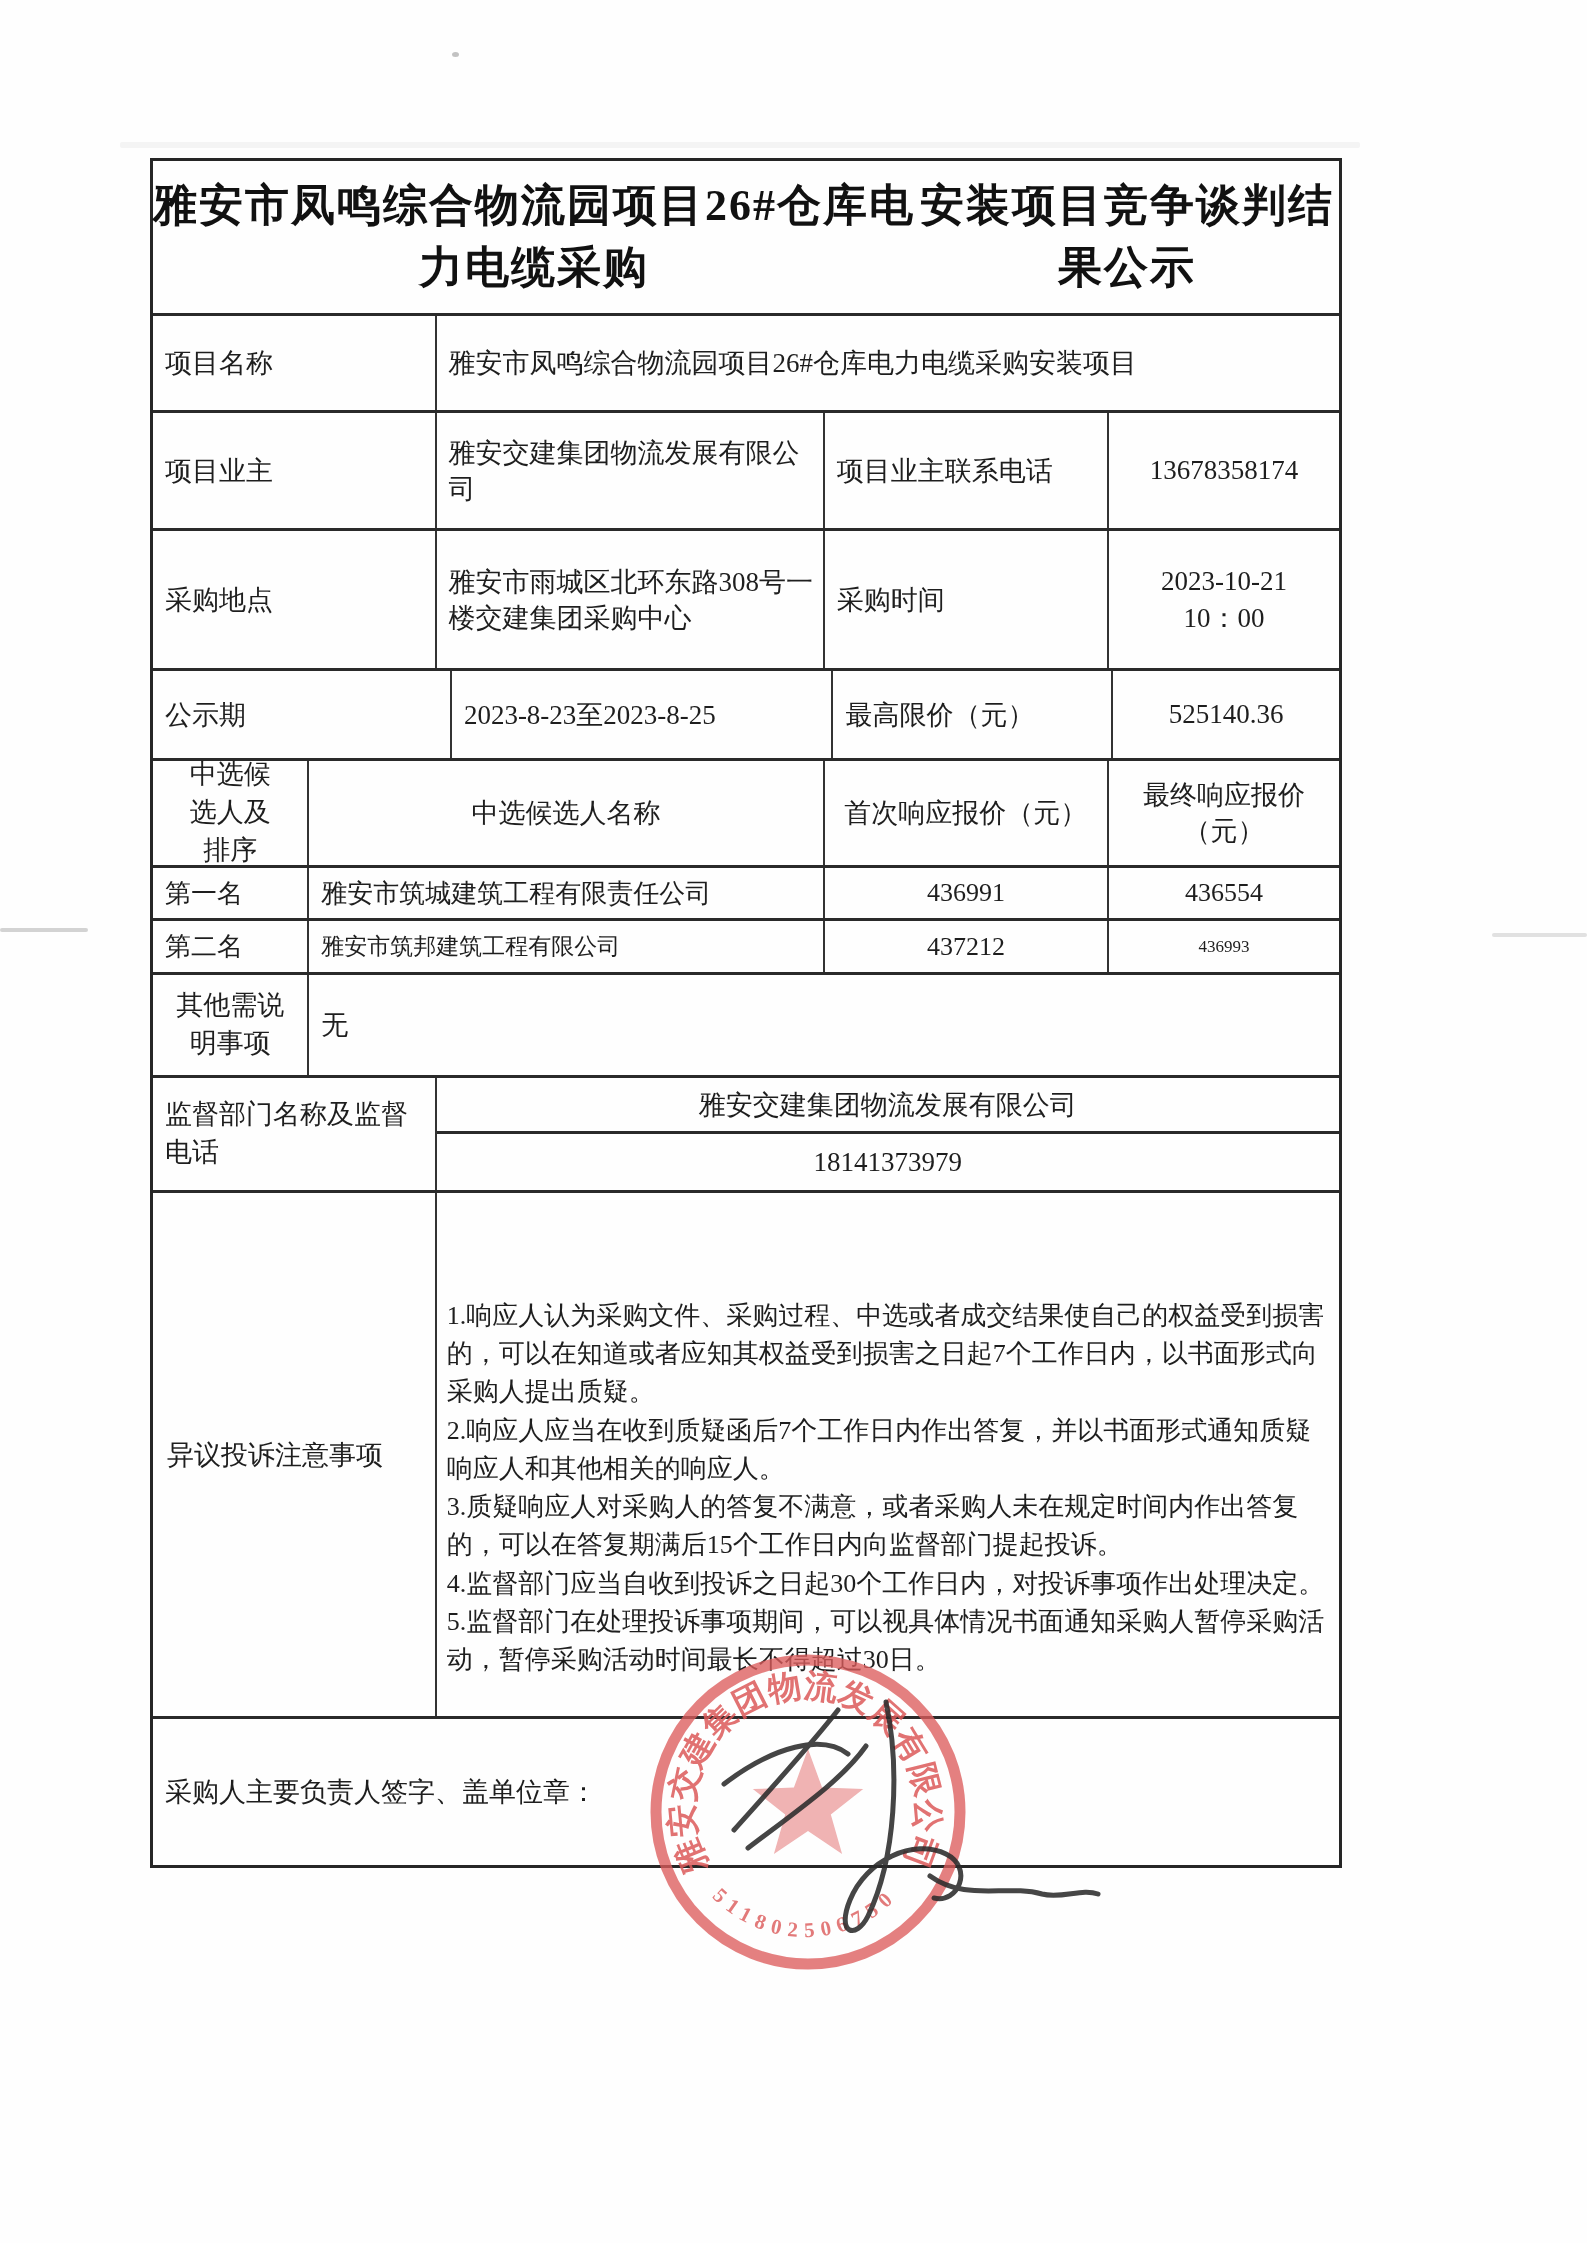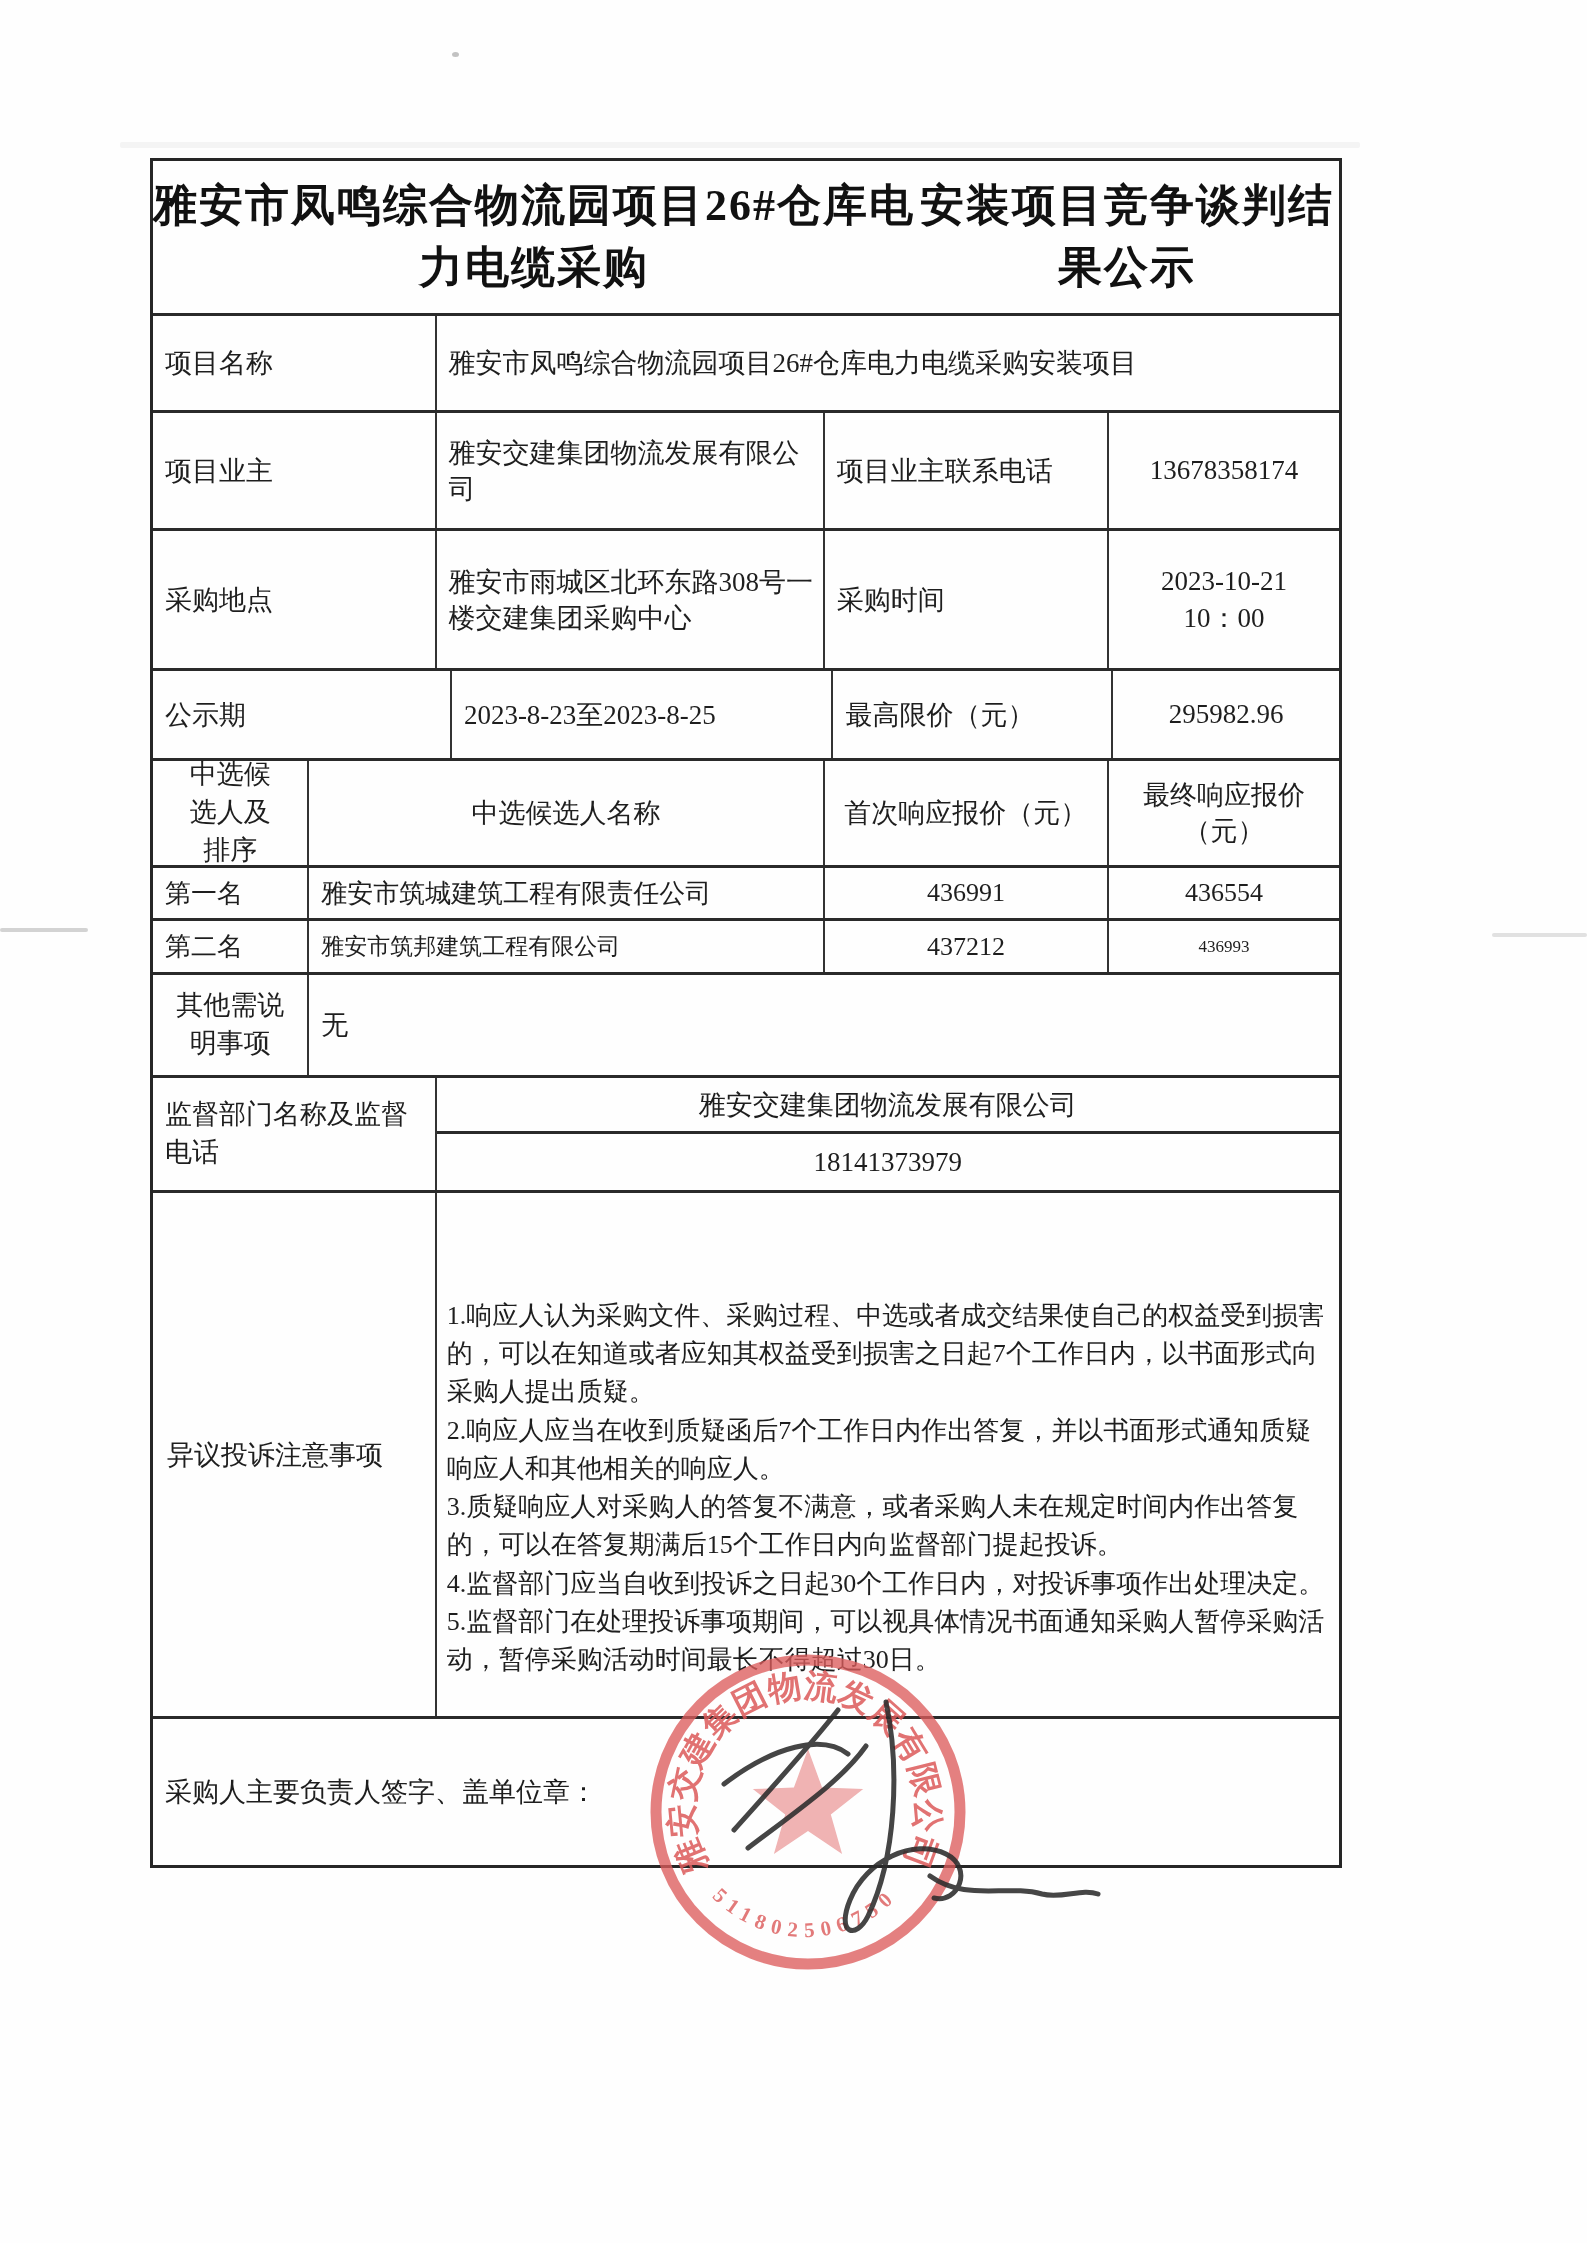--- a/index.html
+++ b/index.html
@@ -90,21 +90,21 @@
       <div class="c val center two-line" style="width:233px;">
         <div>2023-10-21</div>
         <div>10：00</div>
       </div>
     </div>
 
     <div class="row" style="height:90px;">
       <div class="c lab" style="width:283px;">公示期</div>
       <div class="c val" style="width:390px;margin-left:20px;">2023-8-23至2023-8-25</div>
       <div class="c lab" style="width:286px;">最高限价（元）</div>
-      <div class="c val center" style="width:233px;">295982.96</div>
+      <div class="c val center" style="width:233px;">525140.36</div>
     </div>
 
     <div class="row" style="height:107px;">
       <div class="c lab center" style="width:155px;padding:0 24px;line-height:1.4;">中选候选人及排序</div>
       <div class="c val center" style="width:518px;">中选候选人名称</div>
       <div class="c val center" style="width:286px;">首次响应报价（元）</div>
       <div class="c val center" style="width:233px;padding:0 14px;line-height:1.35;">最终响应报价（元）</div>
     </div>
 
     <div class="row" style="height:53px;">

